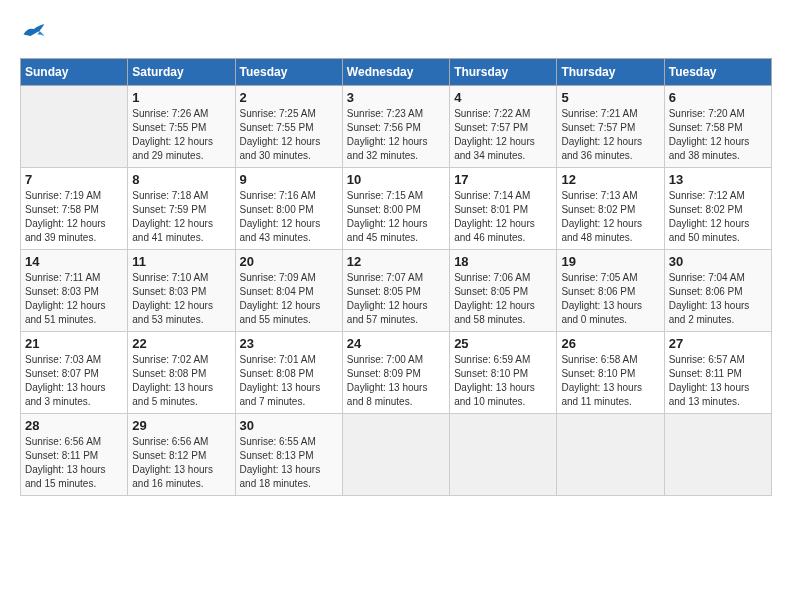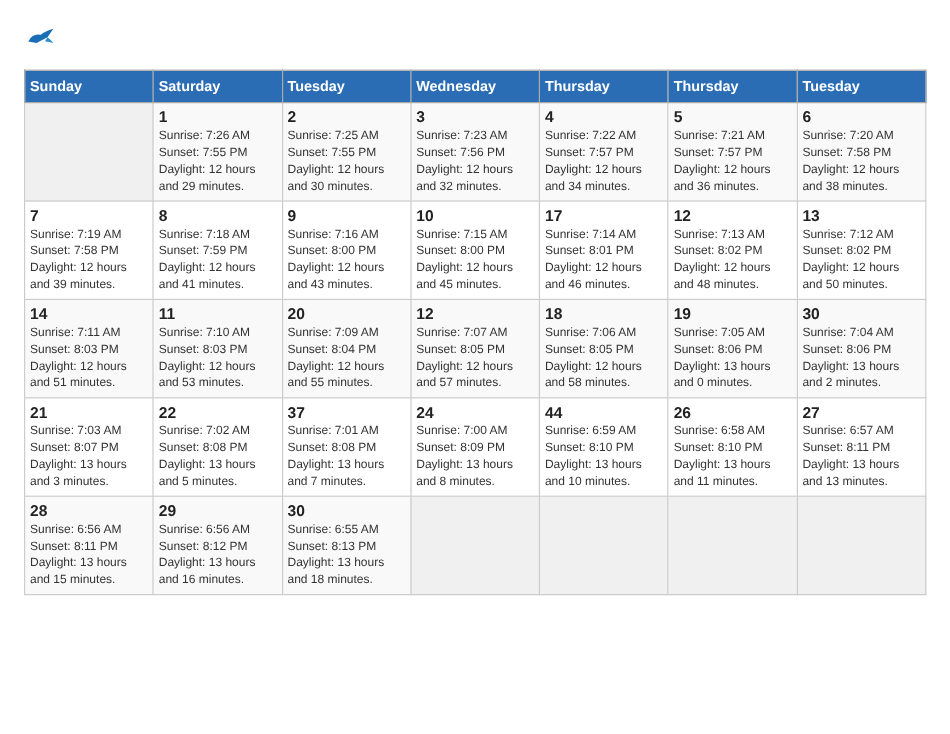--- a/index.html
+++ b/index.html
@@ -212,29 +212,29 @@
       <tr>
         <td>
           <span class="day-number">21</span>
           <div class="cell-text">Sunrise: 7:03 AM<br>Sunset: 8:07 PM<br>Daylight: 13 hours and 3 minutes.</div>
         </td>
         <td>
           <span class="day-number">22</span>
           <div class="cell-text">Sunrise: 7:02 AM<br>Sunset: 8:08 PM<br>Daylight: 13 hours and 5 minutes.</div>
         </td>
         <td>
-          <span class="day-number">37</span>
+          <span class="day-number">23</span>
           <div class="cell-text">Sunrise: 7:01 AM<br>Sunset: 8:08 PM<br>Daylight: 13 hours and 7 minutes.</div>
         </td>
         <td>
           <span class="day-number">24</span>
           <div class="cell-text">Sunrise: 7:00 AM<br>Sunset: 8:09 PM<br>Daylight: 13 hours and 8 minutes.</div>
         </td>
         <td>
-          <span class="day-number">44</span>
+          <span class="day-number">25</span>
           <div class="cell-text">Sunrise: 6:59 AM<br>Sunset: 8:10 PM<br>Daylight: 13 hours and 10 minutes.</div>
         </td>
         <td>
           <span class="day-number">26</span>
           <div class="cell-text">Sunrise: 6:58 AM<br>Sunset: 8:10 PM<br>Daylight: 13 hours and 11 minutes.</div>
         </td>
         <td>
           <span class="day-number">27</span>
           <div class="cell-text">Sunrise: 6:57 AM<br>Sunset: 8:11 PM<br>Daylight: 13 hours and 13 minutes.</div>
         </td>

